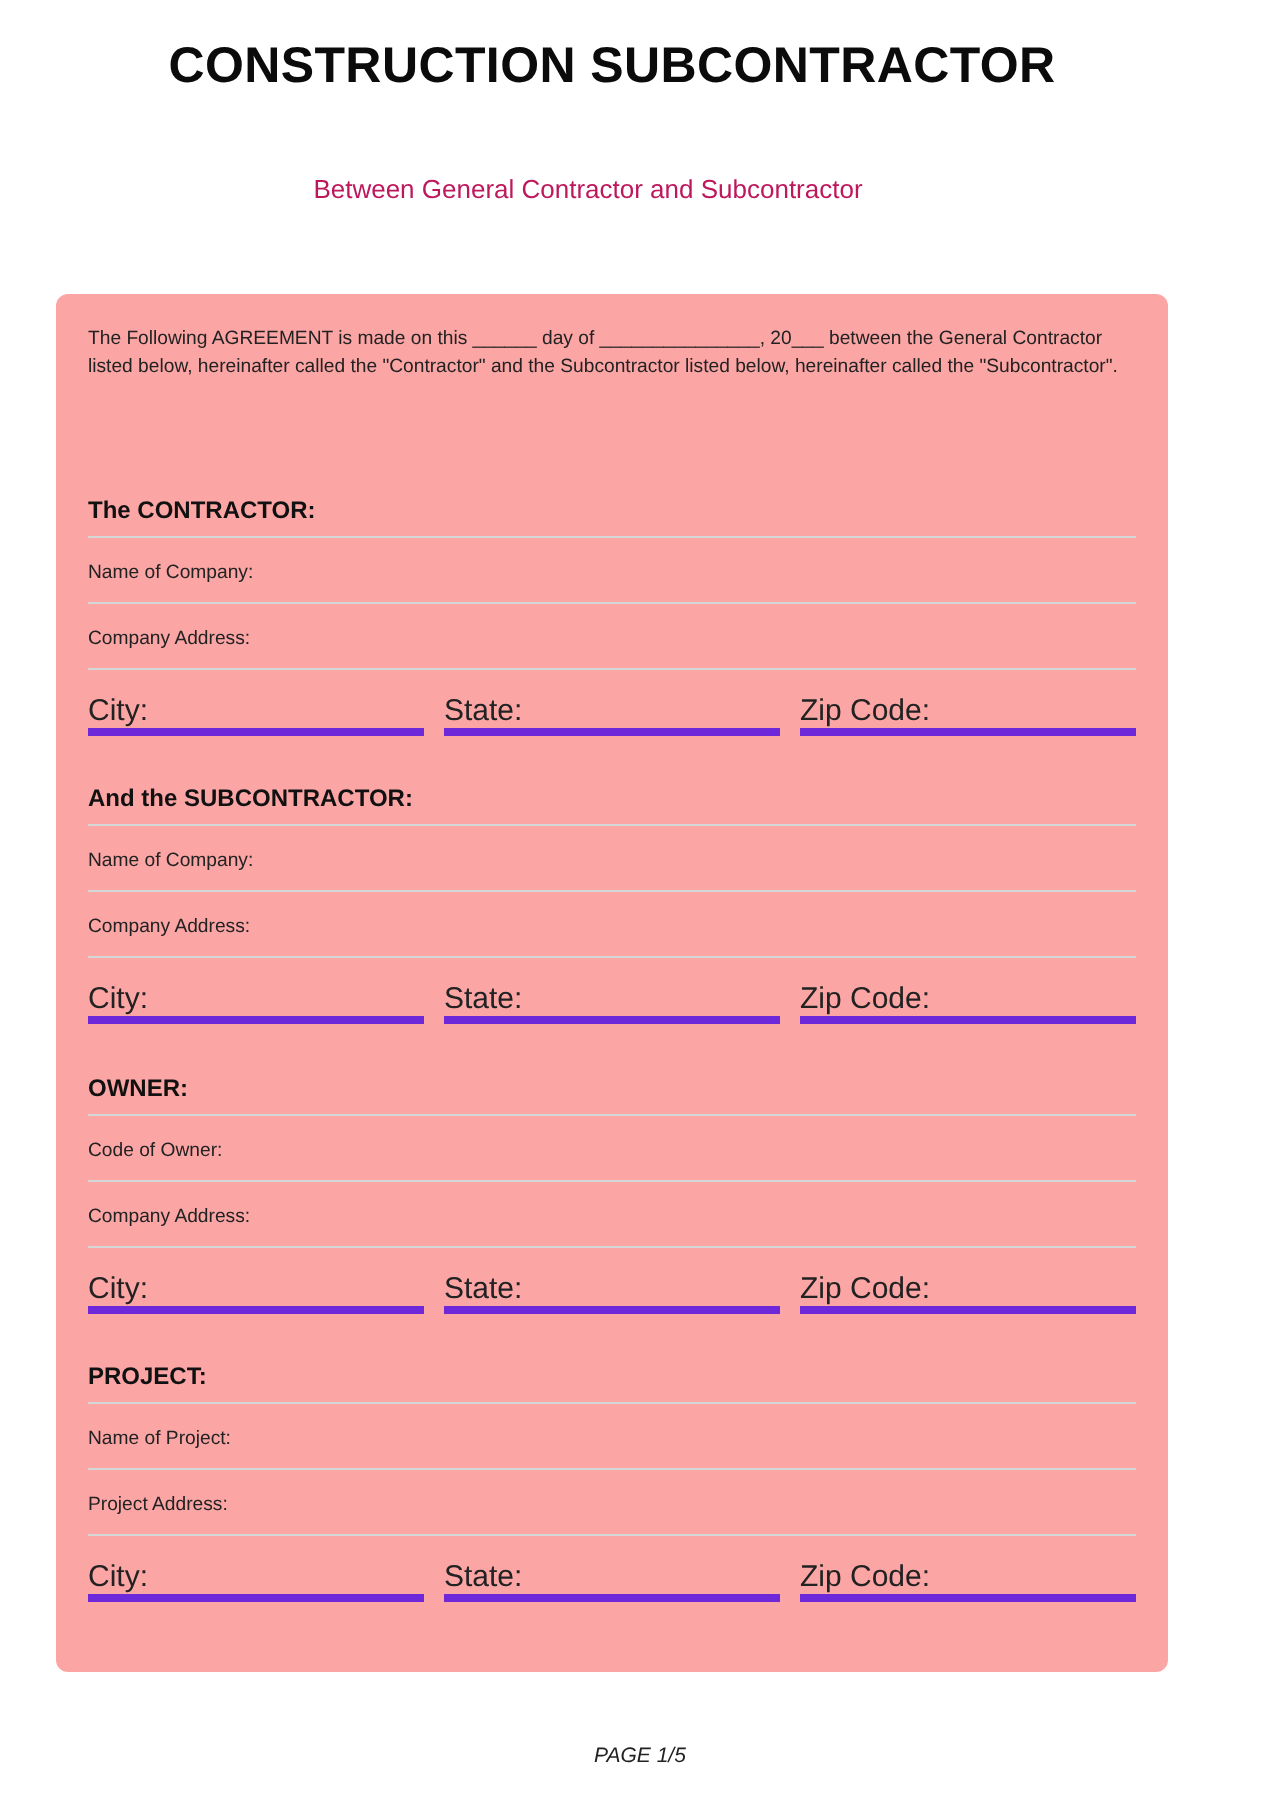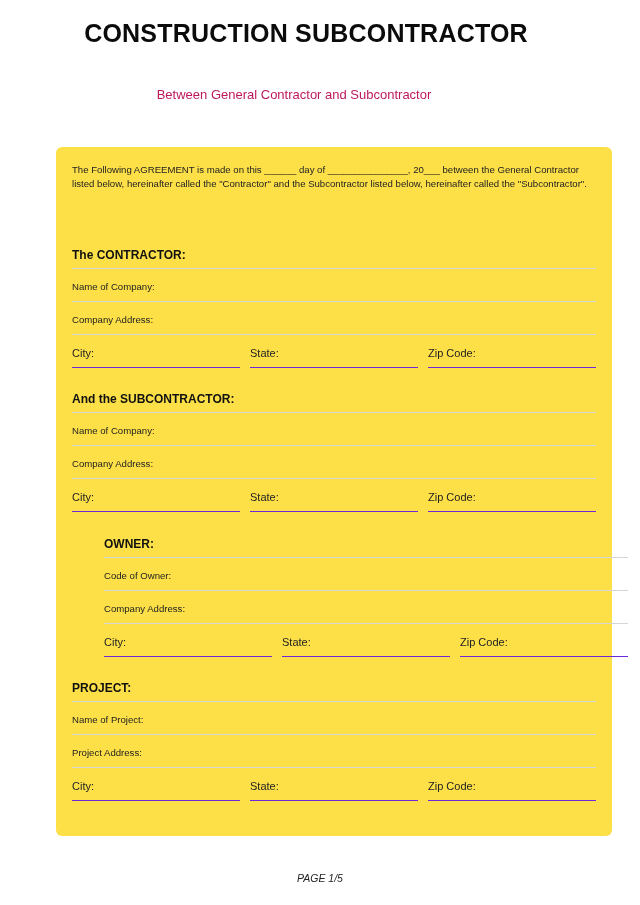--- a/index.html
+++ b/index.html
@@ -1,25 +1,25 @@
 <!DOCTYPE html>
 <html><head>
 <meta charset="utf-8">
 <style>
   html, body { margin: 0; padding: 0; background: #ffffff; }
   body { width: 640px; height: 905px; position: relative; font-family: "Liberation Sans", "DejaVu Sans", sans-serif; color: #111; overflow: hidden; }
   .title { position: absolute; left: 0; width: 612px; top: 20px; text-align: center; font-weight: 700; font-size: 25px; line-height: 27px; letter-spacing: 0.2px; color: #0b0b0b; }
   .subtitle { position: absolute; left: 0; width: 588px; top: 87px; text-align: center; font-size: 13px; color: #be185d; }
-  .panel { position: absolute; left: 56px; top: 147px; width: 556px; height: 689px; background: #fde047; border-radius: 6px; }
+  .panel { position: absolute; left: 28px; top: 147px; width: 556px; height: 689px; background: #fca5a5; border-radius: 6px; }
   .intro { position: absolute; left: 16px; top: 16px; width: 520px; font-size: 9.6px; line-height: 13.5px; color: #222; }
   .section { position: absolute; left: 16px; width: 524px; }
   .sec-head { height: 24px; font-size: 12px; font-weight: 700; color: #111; border-bottom: 1px solid #d6d6d6; box-sizing: border-box; padding-top: 3px; }
   .row { height: 33px; border-bottom: 1px solid #d6d6d6; box-sizing: border-box; font-size: 9.6px; color: #222; padding-top: 12px; }
   .row3 { display: flex; justify-content: space-between; height: 33px; }
-  .cell { width: 168px; border-bottom: 1px solid #6d28d9; box-sizing: border-box; font-size: 11px; color: #222; padding-top: 12px; }
+  .cell { width: 168px; border-bottom: 4px solid #6d28d9; box-sizing: border-box; font-size: 15px; color: #222; padding-top: 12px; }
   .footer { position: absolute; left: 0; width: 640px; top: 872px; text-align: center; font-size: 10.5px; color: #222; font-style: italic; }
 </style>
 </head>
 <body>
 
 <div class="title">
   <div>CONSTRUCTION SUBCONTRACTOR</div>
 </div>
 <div class="subtitle">Between General Contractor and Subcontractor</div>
 
@@ -41,21 +41,21 @@
     <div class="sec-head">And the SUBCONTRACTOR:</div>
     <div class="row">Name of Company:</div>
     <div class="row">Company Address:</div>
     <div class="row3">
       <div class="cell">City:</div>
       <div class="cell">State:</div>
       <div class="cell">Zip Code:</div>
     </div>
   </div>
 
-  <div class="section" style="top:387px;margin-left:32px;">
+  <div class="section" style="top:387px;">
     <div class="sec-head">OWNER:</div>
     <div class="row">Code of Owner:</div>
     <div class="row">Company Address:</div>
     <div class="row3">
       <div class="cell">City:</div>
       <div class="cell">State:</div>
       <div class="cell">Zip Code:</div>
     </div>
   </div>
 

